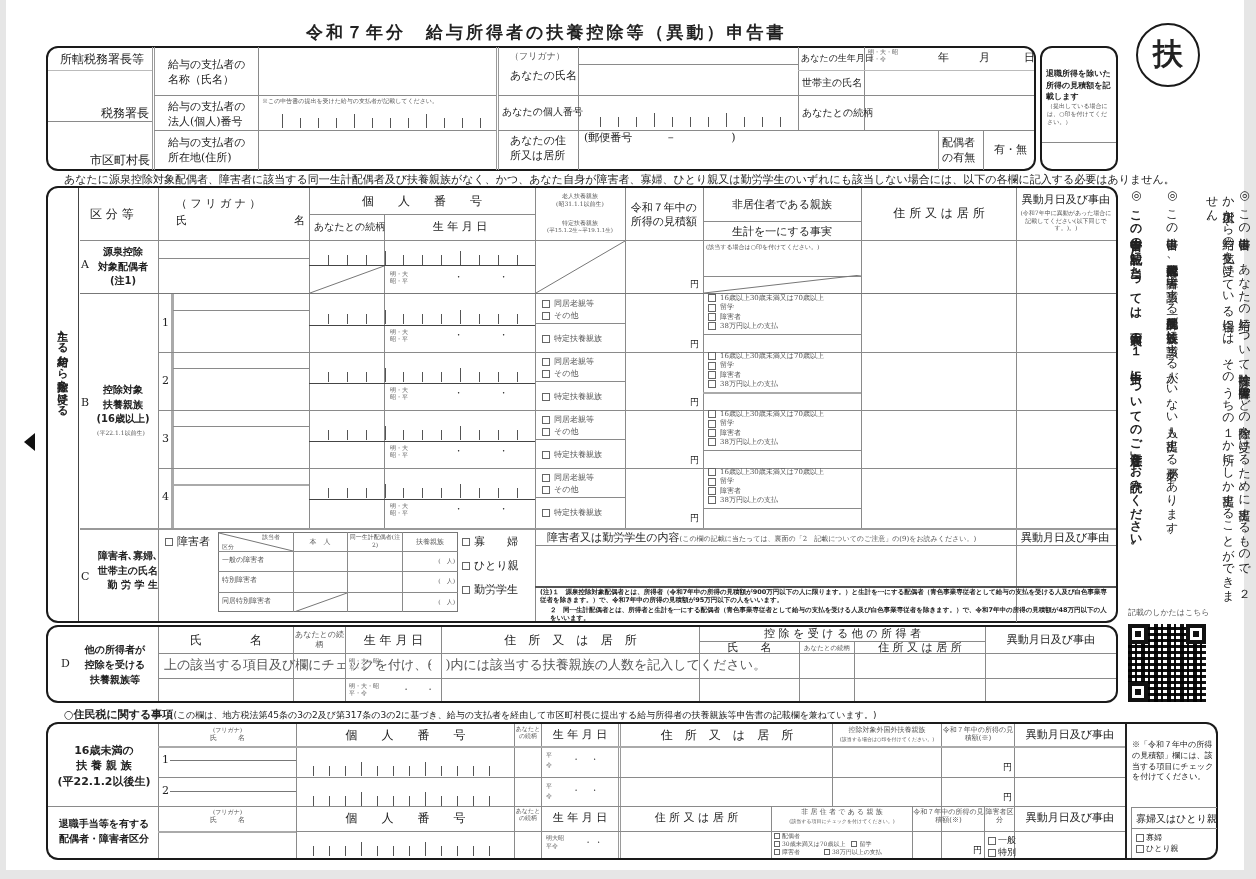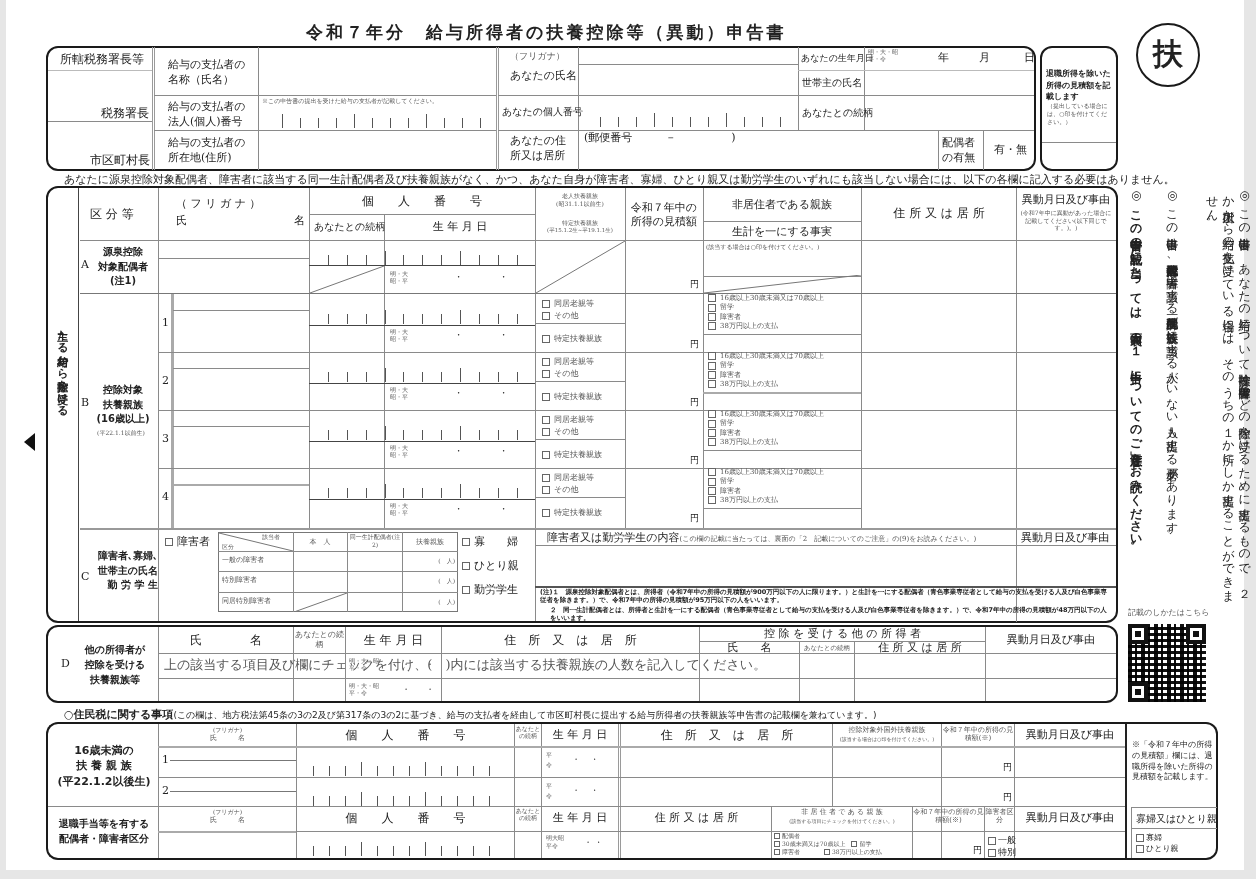--- a/index.html
+++ b/index.html
@@ -600,21 +600,21 @@
   </div>
   <div class="t r" style="left:907px;top:845px;width:69px;font-size:9px;">円</div>
   <div class="t" style="left:982px;top:834px;font-size:9px;line-height:1.35;">
     <span class="chk" style="margin-right:2px;"></span><span>一般</span><br>
     <span class="chk" style="margin-right:2px;"></span><span>特別</span>
   </div>
   <input class="input" style="left: 1012px; top: 834px; width: 104px; height: 22px;">
 
   <div class="box" style="left:1119px;top:722px;width:0;height:0;border:none;"></div>
   <div class="abs" style="left:1120px;top:722px;width:92px;height:138px;border:2.5px solid #1a1a1a;border-left:none;border-radius:0 12px 12px 0;"></div>
-  <div class="t" style="left:1126px;top:740px;width:82px;white-space:normal;font-size:8px;line-height:1.35;">※「令和７年中の所得の見積額」欄には、退職所得を除いた所得の見積額を記載します。</div>
+  <div class="t" style="left:1126px;top:740px;width:82px;white-space:normal;font-size:8px;line-height:1.35;">※「令和７年中の所得の見積額」欄には、該当する項目にチェックを付けてください。</div>
   <div class="hl" style="left:1125px;top:807px;width:86px;"></div>
   <div class="vl" style="left:1125px;top:807px;height:51px;"></div>
   <div class="t" style="left:1130px;top:813px;font-size:10px;">寡婦又はひとり親</div>
   <div class="hl" style="left:1125px;top:828px;width:86px;"></div>
   <div class="t" style="left:1130px;top:833px;font-size:8px;line-height:1.35;">
     <span class="chk" style="margin-right:2px;"></span><span>寡婦</span><br>
     <span class="chk" style="margin-right:2px;"></span><span>ひとり親</span>
   </div>
 
 </div>

